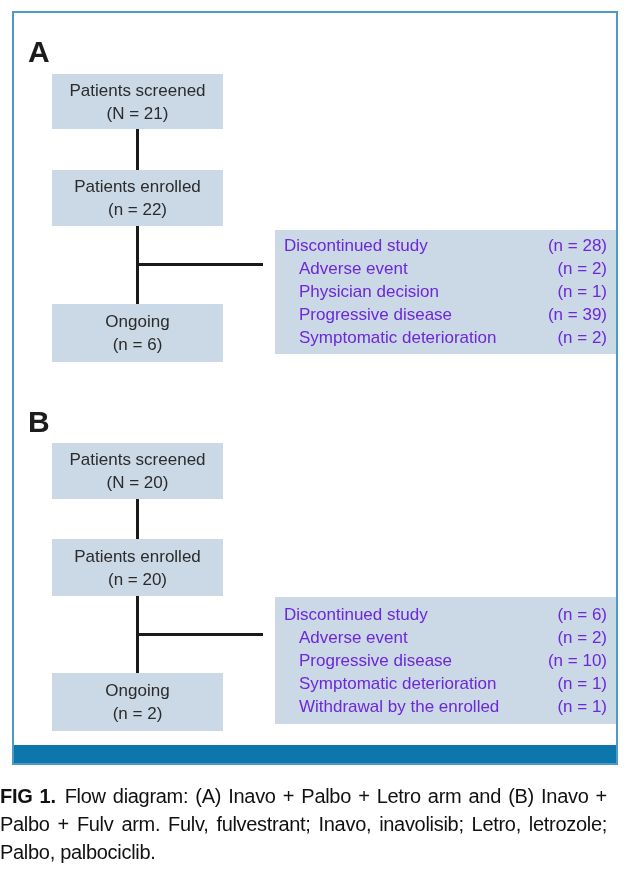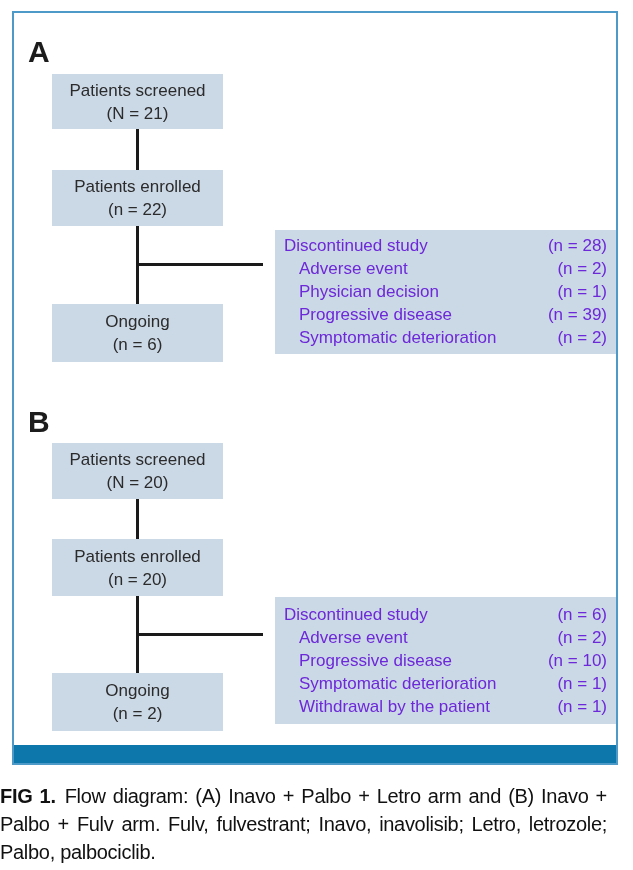--- a/index.html
+++ b/index.html
@@ -171,21 +171,21 @@
       </div>
       <div class="disc-row indent">
         <span class="disc-label">Progressive disease</span>
         <span class="disc-count">(n = 10)</span>
       </div>
       <div class="disc-row indent">
         <span class="disc-label">Symptomatic deterioration</span>
         <span class="disc-count">(n = 1)</span>
       </div>
       <div class="disc-row indent">
-        <span class="disc-label">Withdrawal by the patient</span>
+        <span class="disc-label">Withdrawal by the enrolled</span>
         <span class="disc-count">(n = 1)</span>
       </div>
     </div>
 
     <div class="box" style="left:38px; top:660px; width:171px; height:58px;">
       <div>Ongoing</div>
       <div>(n = 2)</div>
     </div>
 
   </div>

